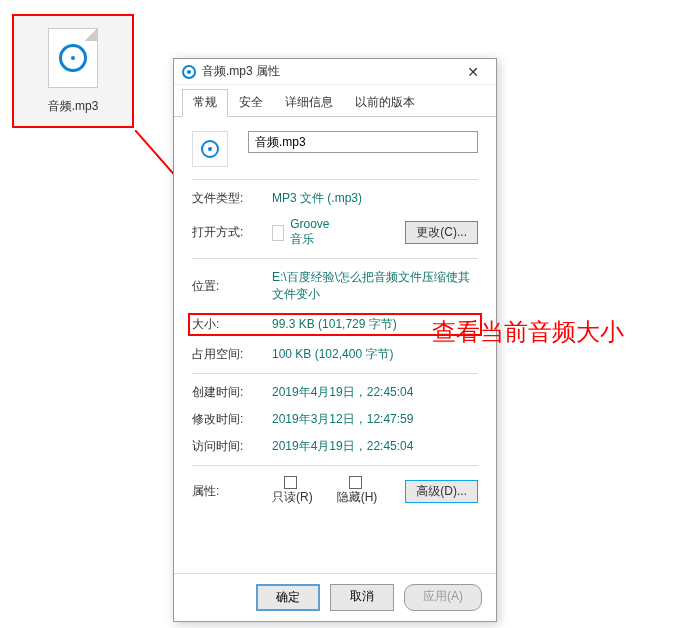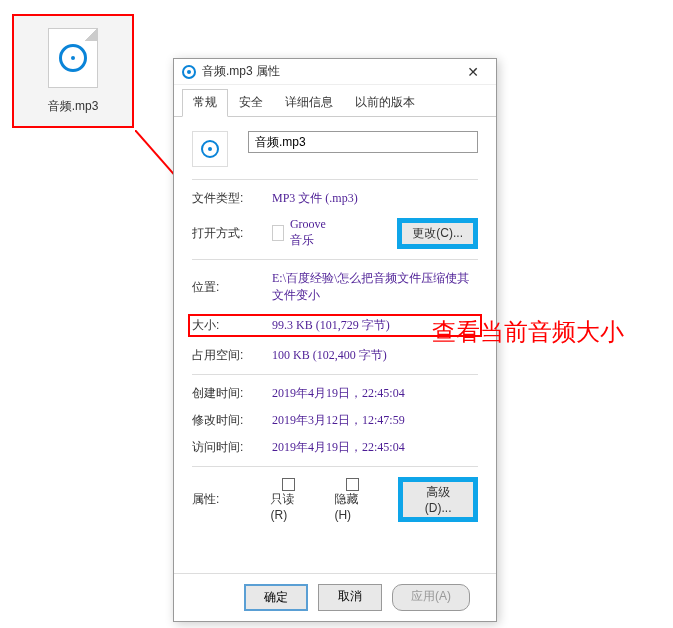--- a/index.html
+++ b/index.html
@@ -16,37 +16,37 @@
 .titlebar .ticon { width: 14px; height: 14px; border: 2px solid #0a84d8; border-radius: 50%; margin-right: 6px; position: relative; }
 .titlebar .ticon::after { content: ""; position: absolute; left: 3px; top: 3px; width: 4px; height: 4px; background: #0a84d8; border-radius: 50%; }
 .titlebar .ttext { flex: 1; color: #333; }
 .titlebar .close { width: 30px; text-align: center; color: #333; font-size: 14px; cursor: pointer; }
 .tabs { display: flex; padding: 4px 8px 0 8px; border-bottom: 1px solid #ccc; }
 .tab { padding: 4px 10px; border: 1px solid transparent; color: #333; cursor: pointer; }
 .tab.active { border: 1px solid #ccc; border-bottom: 1px solid #fff; margin-bottom: -1px; background: #fff; }
 .body { flex: 1; padding: 14px 18px; color: #333; }
 .row { display: flex; align-items: center; margin-bottom: 10px; }
 .row .lbl { width: 80px; color: #333; }
-.row .val { flex: 1; color: #4c1d95; font-family: Liberation Serif, serif; }
+.row .val { flex: 1; color: #0f766e; }
 .sep { border-top: 1px solid #ddd; margin: 10px 0; }
 .filename-row { display: flex; align-items: flex-start; margin-bottom: 12px; }
 .filename-row .bigicon { width: 36px; height: 36px; border: 1px solid #ddd; display: flex; align-items: center; justify-content: center; margin-right: 20px; }
 .filename-row .bigicon .d2 { width: 18px; height: 18px; border: 2px solid #0a84d8; border-radius: 50%; position: relative; }
 .filename-row .bigicon .d2::after { content: ""; position: absolute; left: 5px; top: 5px; width: 4px; height: 4px; background: #0a84d8; border-radius: 50%; }
 .filename-row input { flex: 1; border: 1px solid #999; height: 22px; padding: 0 6px; font-family: inherit; font-size: 12px; }
-.btn-small { border: 5px solid #0ea5e9; background: #e8e8e8; padding: 2px 10px; cursor: pointer; min-width: 70px; text-align: center; }
+.btn-small { border: 1px solid #0ea5e9; background: #e8e8e8; padding: 2px 10px; cursor: pointer; min-width: 70px; text-align: center; }
 .openwith-row { display: flex; align-items: center; }
 .openwith-row .val { display: flex; align-items: center; }
 .openwith-row .appicon { width: 16px; height: 16px; background: #fff; border: 1px solid #ccc; margin-right: 6px; display: inline-block; }
 .openwith-row .spacer { flex: 1; }
 .size-row { border: 2px solid #ff0000; padding: 1px 2px; margin-left: -4px; margin-right: -4px; }
 .attr-row { display: flex; align-items: center; }
 .cbwrap { display: flex; align-items: center; margin-right: 24px; flex-direction: column; }
 .cbwrap .cb { width: 13px; height: 13px; border: 1px solid #666; margin-right: 4px; background: #fff; cursor: pointer; }
-.dlg-buttons { display: flex; justify-content: flex-end; gap: 10px; padding: 10px 26px; border-top: 1px solid #ddd; }
+.dlg-buttons { display: flex; justify-content: flex-end; gap: 10px; padding: 10px 14px; border-top: 1px solid #ddd; }
 .dlg-buttons .dbtn { border: 1px solid #999; background: #e8e8e8; padding: 3px 18px; cursor: pointer; min-width: 64px; text-align: center; }
 .dlg-buttons .dbtn.primary { border: 2px solid #5a9fd4; }
 .dlg-buttons .dbtn.disabled { color: #999; border-radius: 10px; }
 .annot { position: absolute; left: 432px; top: 316px; color: #ff0000; font-size: 24px; font-family: "SimSun", serif; }
 </style>
 </head>
 <body>
 
 <div class="file-icon-box">
   <div class="page">

